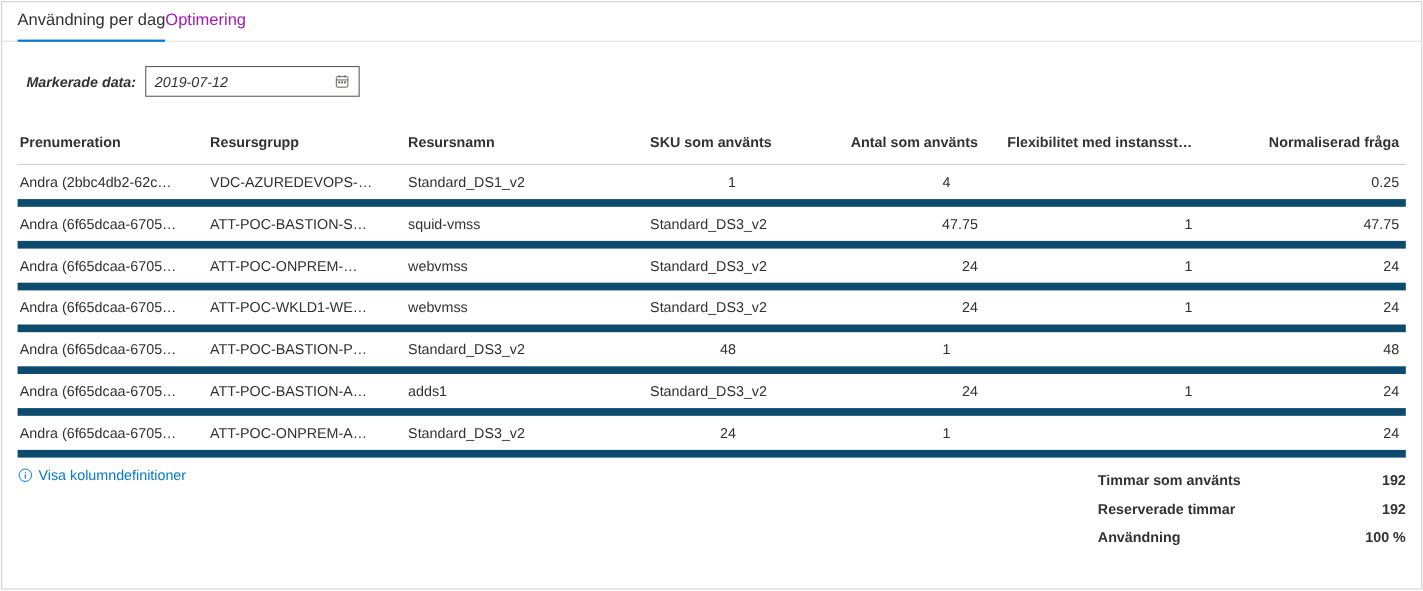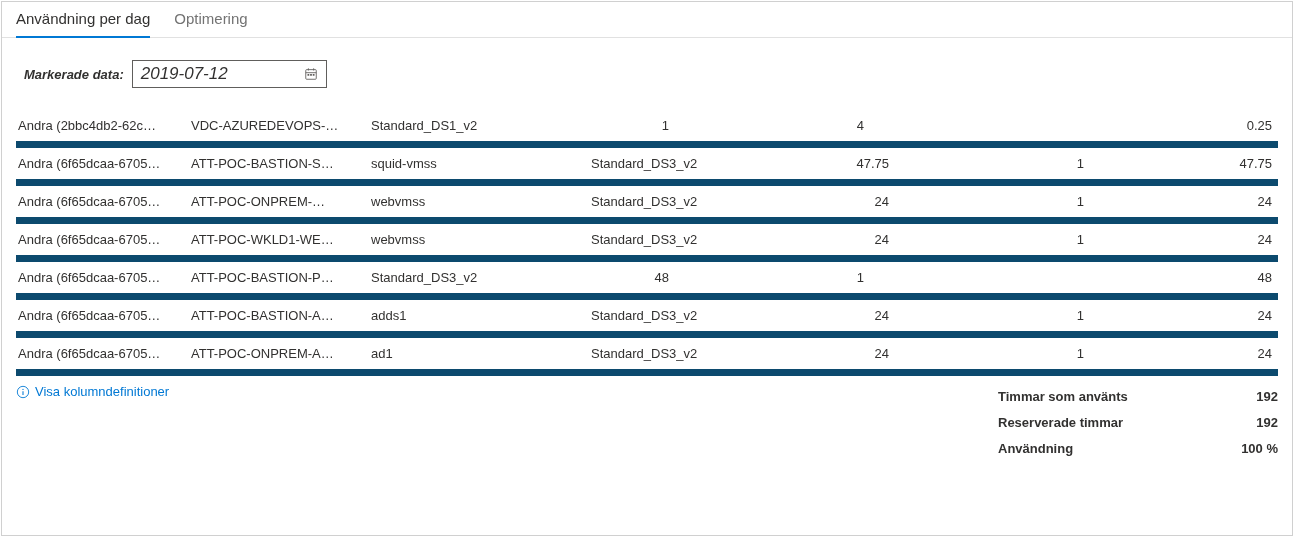--- a/index.html
+++ b/index.html
@@ -14,28 +14,27 @@
       background: #ffffff;
       padding: 1px;
     }
     .panel {
       border: 1px solid #d0d0d0;
       width: 1292px;
       height: 535px;
     }
     .tabs {
       display: flex;
-      gap: 24px;
       padding-left: 14px;
       border-bottom: 1px solid #e1e1e1;
     }
     .tab {
       padding: 8px 0 9px 0;
       font-size: 15px;
-      color: #737373;
+      color: #a21caf;
       cursor: pointer;
       border-bottom: 2px solid transparent;
       margin-bottom: -1px;
     }
     .tab.active {
       color: #323130;
       border-bottom: 2px solid #0078d4;
       font-weight: 400;
     }
     .filter-row {
@@ -50,21 +49,21 @@
       color: #323130;
     }
     .date-picker {
       display: flex;
       align-items: center;
       justify-content: space-between;
       border: 1px solid #605e5c;
       padding: 3px 8px;
       width: 195px;
       height: 28px;
-      font-size: 17px;
+      font-size: 13px;
       color: #323130;
       cursor: pointer;
     }
     .date-picker svg {
       width: 14px;
       height: 14px;
       flex-shrink: 0;
     }
     .table {
       width: 100%;
@@ -154,20 +153,29 @@
         <line x1="5" y1="1.5" x2="5" y2="4"></line>
         <line x1="11" y1="1.5" x2="11" y2="4"></line>
         <rect x="4" y="8" width="2" height="2" fill="#605e5c" stroke="none"></rect>
         <rect x="7" y="8" width="2" height="2" fill="#605e5c" stroke="none"></rect>
         <rect x="10" y="8" width="2" height="2" fill="#605e5c" stroke="none"></rect>
       </svg>
     </div>
   </div>
 
   <div class="table">
+    <div class="thead">
+      <div class="th c1">Prenumeration</div>
+      <div class="th c2">Resursgrupp</div>
+      <div class="th c3">Resursnamn</div>
+      <div class="th c4">SKU som använts</div>
+      <div class="th c5">Antal som använts</div>
+      <div class="th c6">Flexibilitet med instansst…</div>
+      <div class="th c7">Normaliserad fråga</div>
+    </div>
     <div id="tbody">
         <div class="trow">
           <div class="td c1">Andra (2bbc4db2-62c…</div>
           <div class="td c2">VDC-AZUREDEVOPS-…</div>
           <div class="td c4">Standard_DS1_v2</div>
           <div class="td c5">1</div>
           <div class="td c6">4</div>
           <div class="td c7">0.25</div>
         </div>
         <div class="trow">
@@ -210,21 +218,20 @@
           <div class="td c2">ATT-POC-BASTION-A…</div>
           <div class="td c3">adds1</div>
           <div class="td c4">Standard_DS3_v2</div>
           <div class="td c5">24</div>
           <div class="td c6">1</div>
           <div class="td c7">24</div>
         </div>
         <div class="trow">
           <div class="td c1">Andra (6f65dcaa-6705…</div>
           <div class="td c2">ATT-POC-ONPREM-A…</div>
-          <div class="td c3">ad1</div>
           <div class="td c4">Standard_DS3_v2</div>
           <div class="td c5">24</div>
           <div class="td c6">1</div>
           <div class="td c7">24</div>
         </div>
       </div>
   </div>
 
   <div class="footer-row">
     <div class="footer-link">

